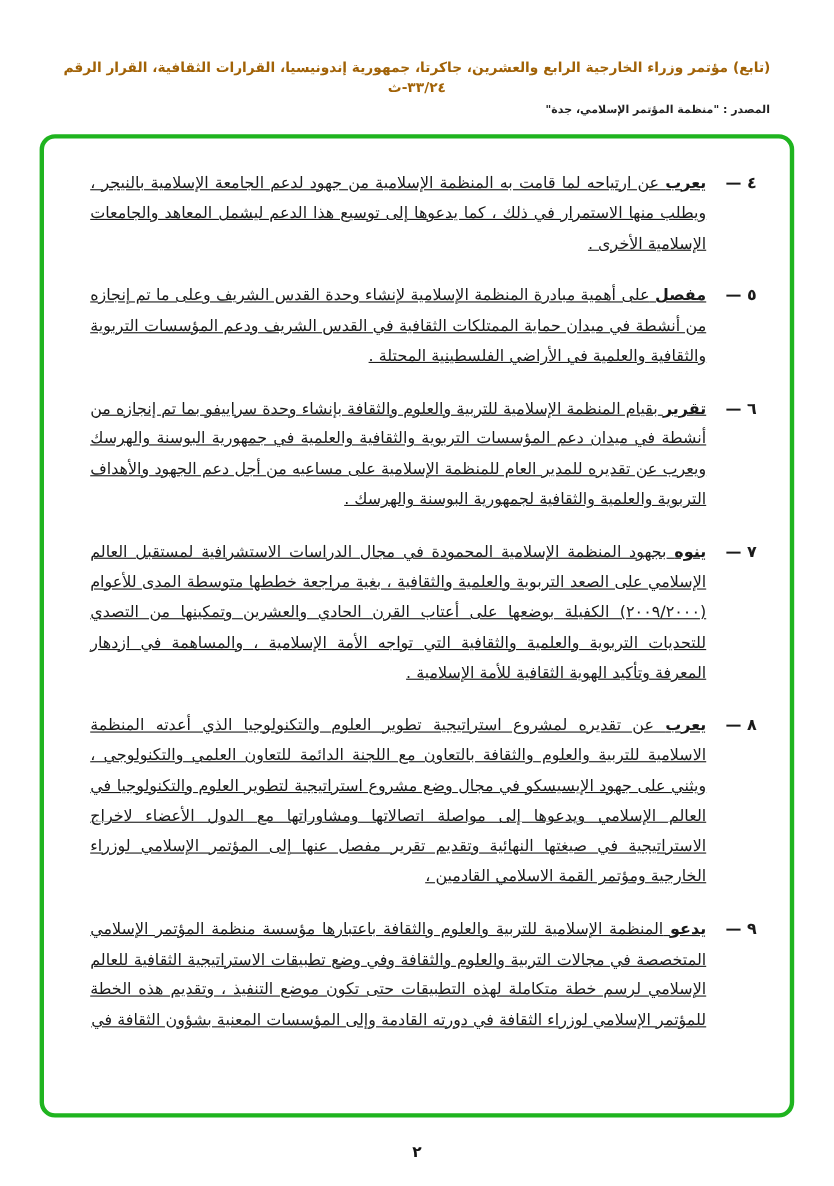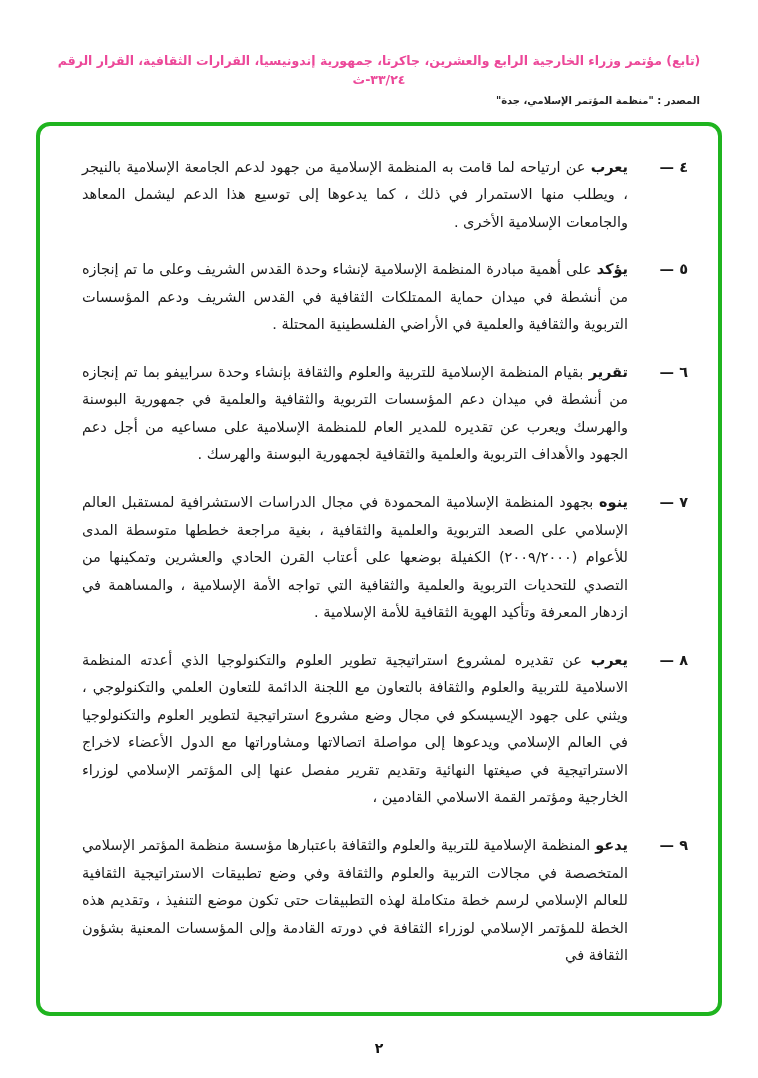--- a/index.html
+++ b/index.html
@@ -20,21 +20,21 @@
     width: 100%;
     height: 100%;
   }
   .header-line {
     padding-top: 52px;
     margin: 0 36px;
     text-align: center;
     font-weight: 700;
     font-size: 12.5px;
     line-height: 1.5;
-    color: #ec4899;
+    color: #a16207;
   }
   .source-line {
     margin: 5px 58px 0 0;
     text-align: right;
     font-weight: 700;
     font-size: 10px;
     color: #222;
   }
   .green-box {
     box-sizing: border-box;
@@ -56,21 +56,21 @@
   }
   .item-num {
     flex: 0 0 46px;
     font-weight: 700;
     white-space: nowrap;
     text-align: right;
   }
   .item-text {
     flex: 1;
     text-align: justify;
-    margin-right: 14px;
+    text-decoration: underline;
   }
   .lead {
     font-weight: 700;
   }
   .page-number {
     position: absolute;
     bottom: 22px;
     left: 0;
     width: 100%;
     text-align: center;
@@ -90,21 +90,21 @@
 
   <div class="green-box" style="border-color: rgb(31, 180, 31);">
 
     <div class="item">
       <div class="item-num">٤ —</div>
       <div class="item-text"><span class="lead">يعرب</span> <span>عن ارتياحه لما قامت به المنظمة الإسلامية من جهود لدعم الجامعة الإسلامية بالنيجر ، ويطلب منها الاستمرار في ذلك ، كما يدعوها إلى توسيع هذا الدعم ليشمل المعاهد والجامعات الإسلامية الأخرى .</span></div>
     </div>
 
     <div class="item">
       <div class="item-num">٥ —</div>
-      <div class="item-text"><span class="lead">يؤكد</span> <span>على أهمية مبادرة المنظمة الإسلامية لإنشاء وحدة القدس الشريف وعلى ما تم إنجازه من أنشطة في ميدان حماية الممتلكات الثقافية في القدس الشريف ودعم المؤسسات التربوية والثقافية والعلمية في الأراضي الفلسطينية المحتلة .</span></div>
+      <div class="item-text"><span class="lead">مفصل</span> <span>على أهمية مبادرة المنظمة الإسلامية لإنشاء وحدة القدس الشريف وعلى ما تم إنجازه من أنشطة في ميدان حماية الممتلكات الثقافية في القدس الشريف ودعم المؤسسات التربوية والثقافية والعلمية في الأراضي الفلسطينية المحتلة .</span></div>
     </div>
 
     <div class="item">
       <div class="item-num">٦ —</div>
       <div class="item-text"><span class="lead">تقرير</span> <span>بقيام المنظمة الإسلامية للتربية والعلوم والثقافة بإنشاء وحدة سراييفو بما تم إنجازه من أنشطة في ميدان دعم المؤسسات التربوية والثقافية والعلمية في جمهورية البوسنة والهرسك ويعرب عن تقديره للمدير العام للمنظمة الإسلامية على مساعيه من أجل دعم الجهود والأهداف التربوية والعلمية والثقافية لجمهورية البوسنة والهرسك .</span></div>
     </div>
 
     <div class="item">
       <div class="item-num">٧ —</div>
       <div class="item-text"><span class="lead">ينوه</span> <span>بجهود المنظمة الإسلامية المحمودة في مجال الدراسات الاستشرافية لمستقبل العالم الإسلامي على الصعد التربوية والعلمية والثقافية ، بغية مراجعة خططها متوسطة المدى للأعوام (٢٠٠٩/٢٠٠٠) الكفيلة بوضعها على أعتاب القرن الحادي والعشرين وتمكينها من التصدي للتحديات التربوية والعلمية والثقافية التي تواجه الأمة الإسلامية ، والمساهمة في ازدهار المعرفة وتأكيد الهوية الثقافية للأمة الإسلامية .</span></div>

